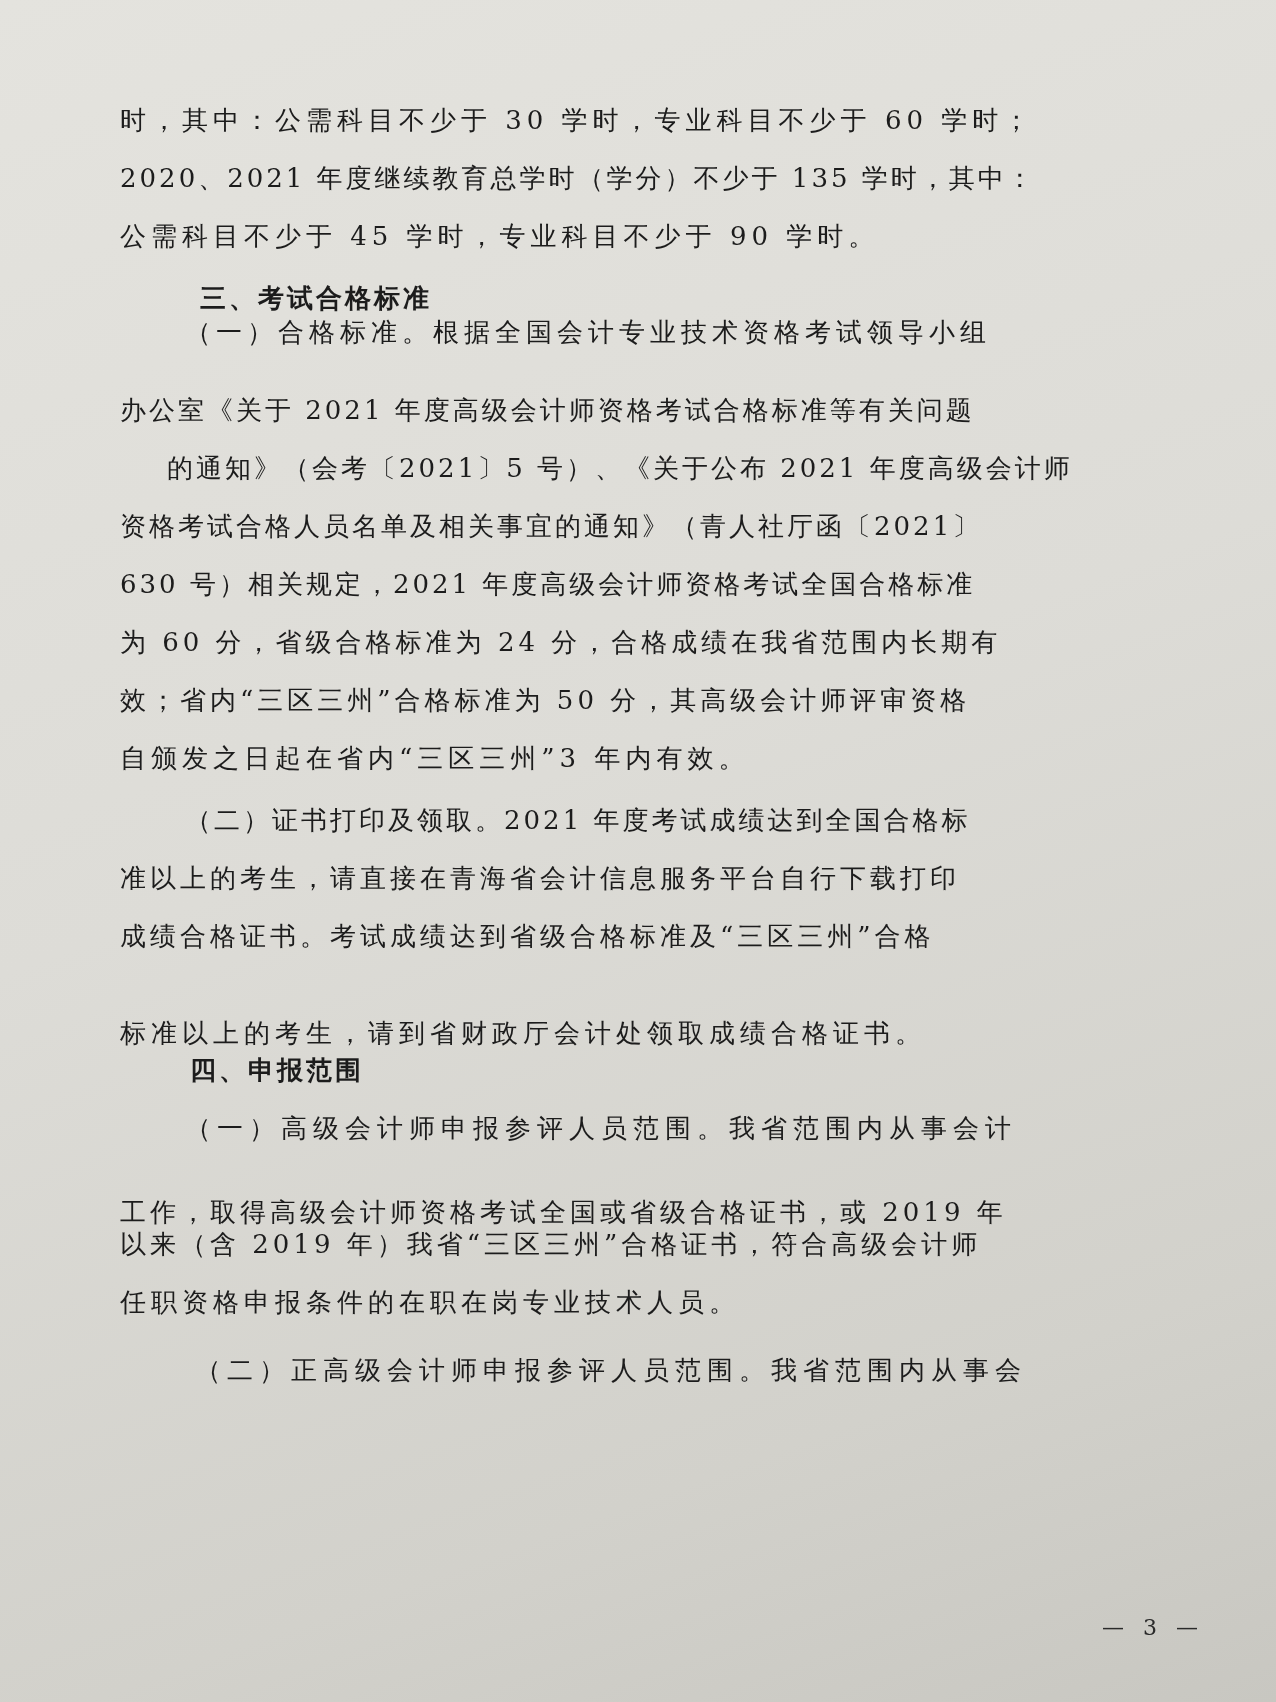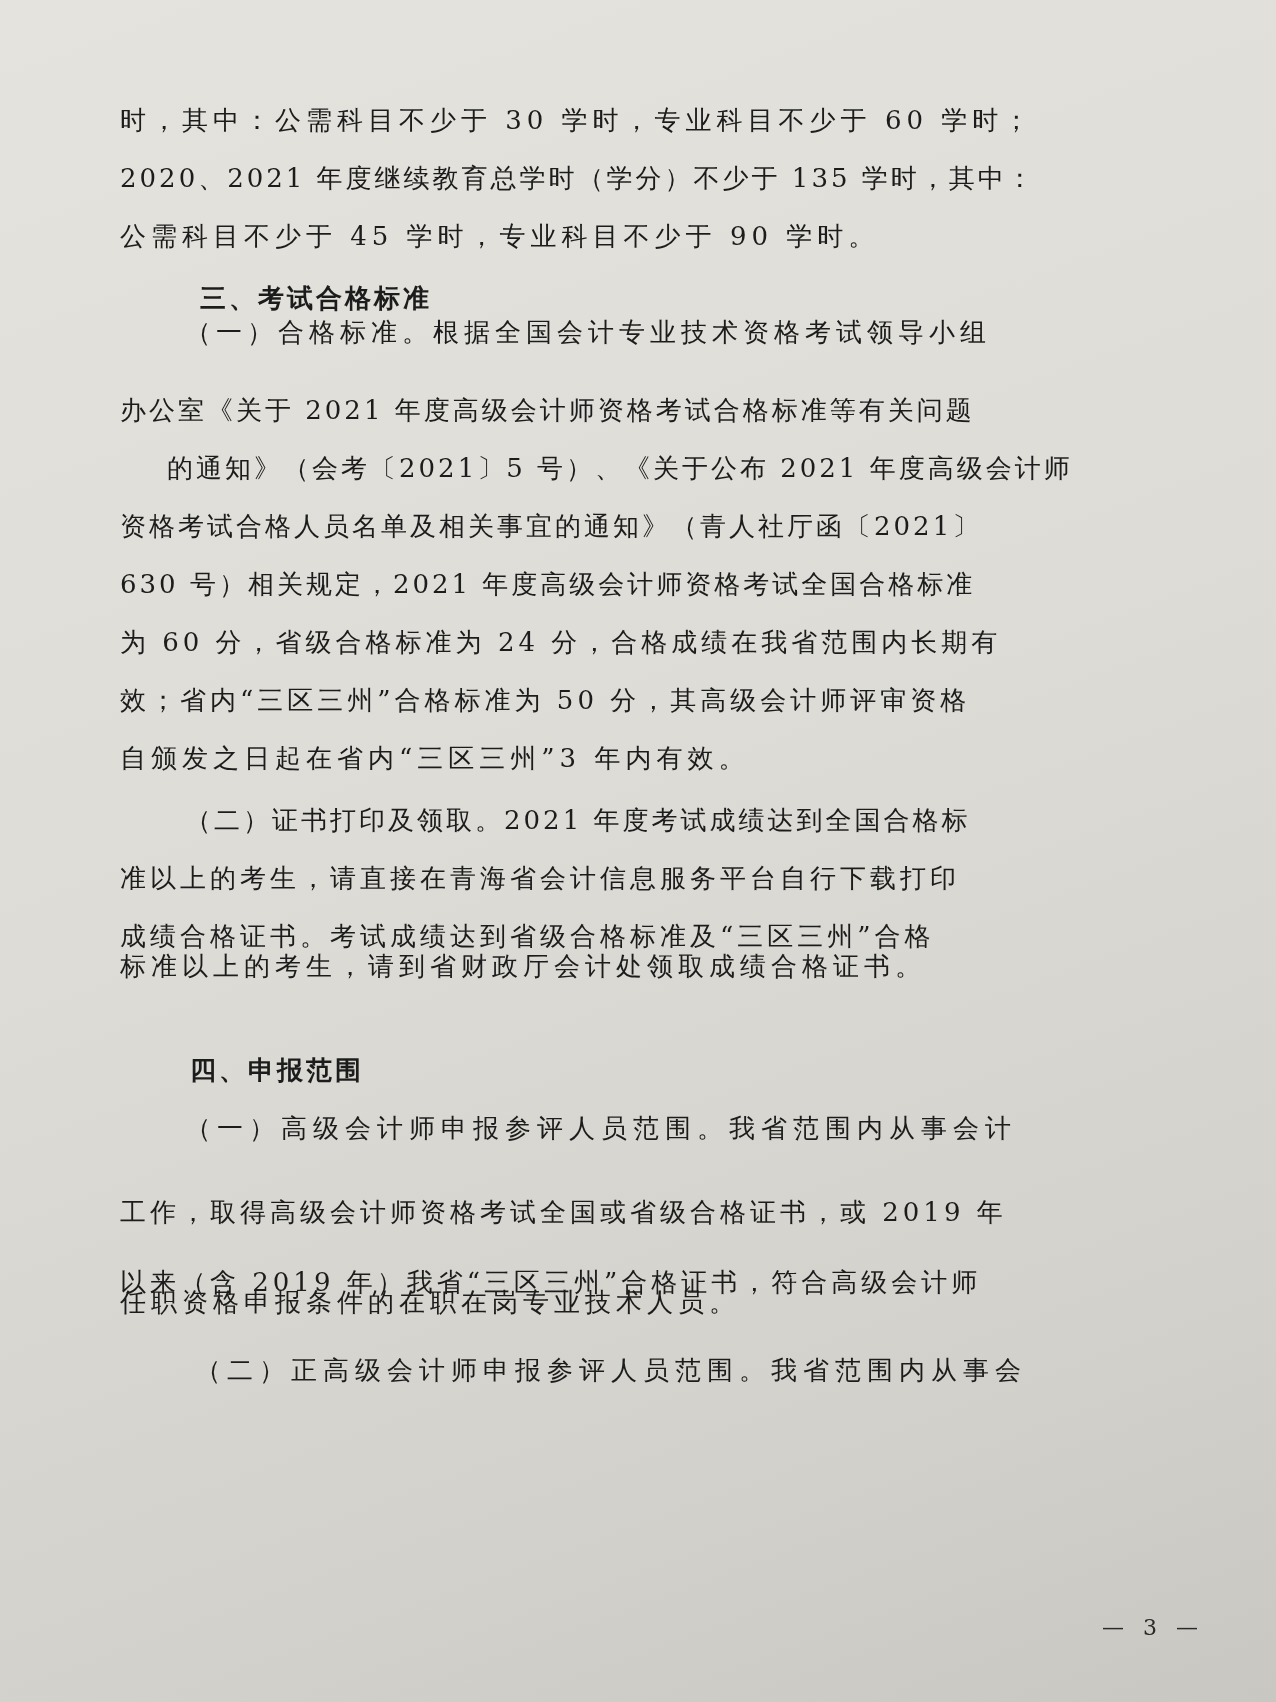--- a/index.html
+++ b/index.html
@@ -37,22 +37,22 @@
   <div class="line" style="left:120px;top:390px;letter-spacing:3px;">办公室《关于 2021 年度高级会计师资格考试合格标准等有关问题</div>
   <div class="line" style="left:120px;top:448px;letter-spacing:3px;margin-left:47px;">的通知》（会考〔2021〕5 号）、《关于公布 2021 年度高级会计师</div>
   <div class="line" style="left:120px;top:506px;letter-spacing:3px;">资格考试合格人员名单及相关事宜的通知》（青人社厅函〔2021〕</div>
   <div class="line" style="left:120px;top:564px;letter-spacing:3px;">630 号）相关规定，2021 年度高级会计师资格考试全国合格标准</div>
   <div class="line" style="left:120px;top:622px;letter-spacing:4px;">为 60 分，省级合格标准为 24 分，合格成绩在我省范围内长期有</div>
   <div class="line" style="left:120px;top:680px;letter-spacing:4px;">效；省内“三区三州”合格标准为 50 分，其高级会计师评审资格</div>
   <div class="line" style="left:120px;top:738px;">自颁发之日起在省内“三区三州”3 年内有效。</div>
   <div class="line" style="left:185px;top:800px;letter-spacing:3px;">（二）证书打印及领取。2021 年度考试成绩达到全国合格标</div>
   <div class="line" style="left:120px;top:916px;letter-spacing:4px;">成绩合格证书。考试成绩达到省级合格标准及“三区三州”合格</div>
   <div class="line" style="left:120px;top:858px;letter-spacing:4px;">准以上的考生，请直接在青海省会计信息服务平台自行下载打印</div>
-  <div class="line" style="left:120px;top:946px;">标准以上的考生，请到省财政厅会计处领取成绩合格证书。</div>
+  <div class="line" style="left:120px;top:1013px;">标准以上的考生，请到省财政厅会计处领取成绩合格证书。</div>
   <div class="line heading" style="left:190px;top:1050px;">四、申报范围</div>
   <div class="line" style="left:185px;top:1108px;letter-spacing:6px;">（一）高级会计师申报参评人员范围。我省范围内从事会计</div>
   <div class="line" style="left:120px;top:1166px;letter-spacing:4px;margin-top:26px;">工作，取得高级会计师资格考试全国或省级合格证书，或 2019 年</div>
-  <div class="line" style="left:120px;top:1224px;letter-spacing:4px;margin-top:38px;">以来（含 2019 年）我省“三区三州”合格证书，符合高级会计师</div>
+  <div class="line" style="left:120px;top:1224px;letter-spacing:4px;">以来（含 2019 年）我省“三区三州”合格证书，符合高级会计师</div>
   <div class="line" style="left:195px;top:1350px;letter-spacing:6px;">（二）正高级会计师申报参评人员范围。我省范围内从事会</div>
   <div class="line" style="left:120px;top:1282px;">任职资格申报条件的在职在岗专业技术人员。</div>
 
   <div class="page-number">— 3 —</div>
 </div>
 
 </body></html>

